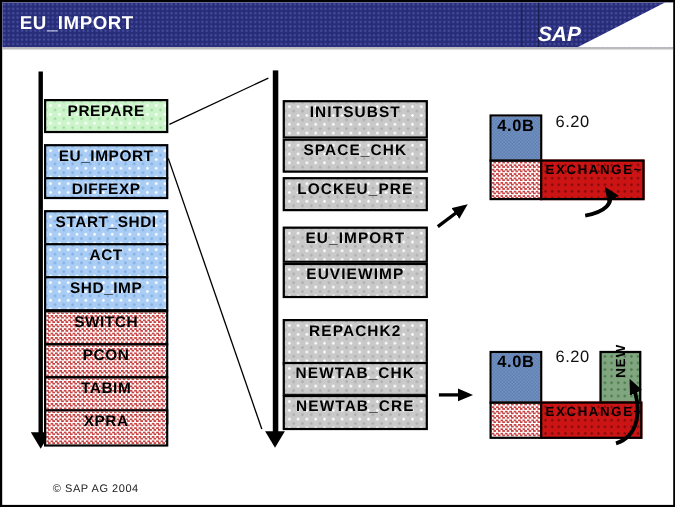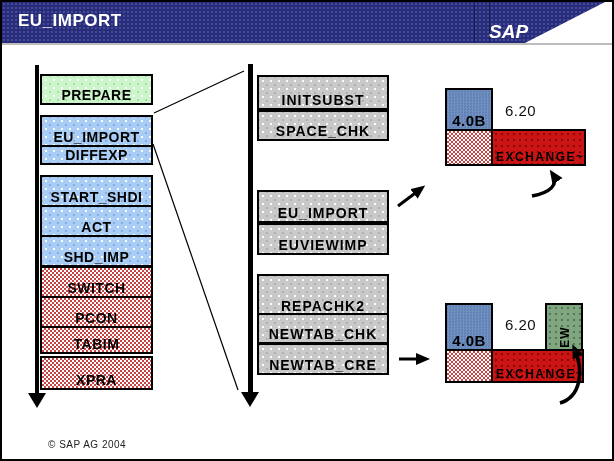--- a/index.html
+++ b/index.html
@@ -30,23 +30,24 @@
     clip-path:polygon(80px 0, 87px 0, 87px 41px, 0 41px);
   }
   .sap-logo {
     position:absolute; left:487px; top:19px;
     color:#ffffff; font-weight:bold; font-style:italic; font-size:19px; letter-spacing:0;
   }
 
   
   .pbox {
     position:absolute; box-sizing:border-box; border:2px solid #000;
-    display:flex; align-items:flex-end; justify-content:center;
+    display:flex; align-items:flex-start; justify-content:center;
     font-weight:bold; font-size:14px; color:#000; letter-spacing:.5px;
     white-space:nowrap;
+    margin-top:16px;
   }
 
   
   .tex-green {
     background-color:var(--c-green,#cdf5cb);
     background-image:radial-gradient(rgba(255,255,255,.95) 1px, rgba(0,0,0,0) 1.4px),
                      radial-gradient(rgba(120,190,120,.45) 1px, rgba(0,0,0,0) 1.4px);
     background-size:8px 8px; background-position:0 0,4px 4px;
   }
   .tex-blue {
@@ -147,35 +148,38 @@
     </div>
   <div class="pbox lbox tex-blue" style="top:233px;height:32px;">
       <span>SHD_IMP</span>
     </div>
   <div class="pbox lbox tex-checker" style="top:264px;height:32px;">
       <span>SWITCH</span>
     </div>
   <div class="pbox lbox tex-checker" style="top:294px;height:32px;">
       <span>PCON</span>
     </div>
-  <div class="pbox lbox tex-checker" style="top:324px;height:28px;">
+  <div class="pbox lbox tex-checker" style="top:324px;height:44px;">
       <span>TABIM</span>
     </div>
   <div class="pbox lbox tex-checker" style="top:354px;height:34px;">
       <span>XPRA</span>
     </div>
 
   <div class="vline vl-middle"></div>
   <div class="ah-down ah-middle"></div>
 
   <div class="pbox mbox tex-gray" style="top:73px;height:35px;">
       <span>INITSUBST</span>
     </div>
   <div class="pbox mbox tex-gray" style="top:108px;height:31px;">
       <span>SPACE_CHK</span>
+    </div>
+  <div class="pbox mbox tex-gray" style="top:143px;height:31px;">
+      <span>LOCKEU_PRE</span>
     </div>
   <div class="pbox mbox tex-gray" style="top:188px;height:33px;">
       <span>EU_IMPORT</span>
     </div>
   <div class="pbox mbox tex-gray" style="top:221px;height:32px;">
       <span>EUVIEWIMP</span>
     </div>
   <div class="pbox mbox tex-gray" style="top:272px;height:42px;">
       <span>REPACHK2</span>
     </div>

